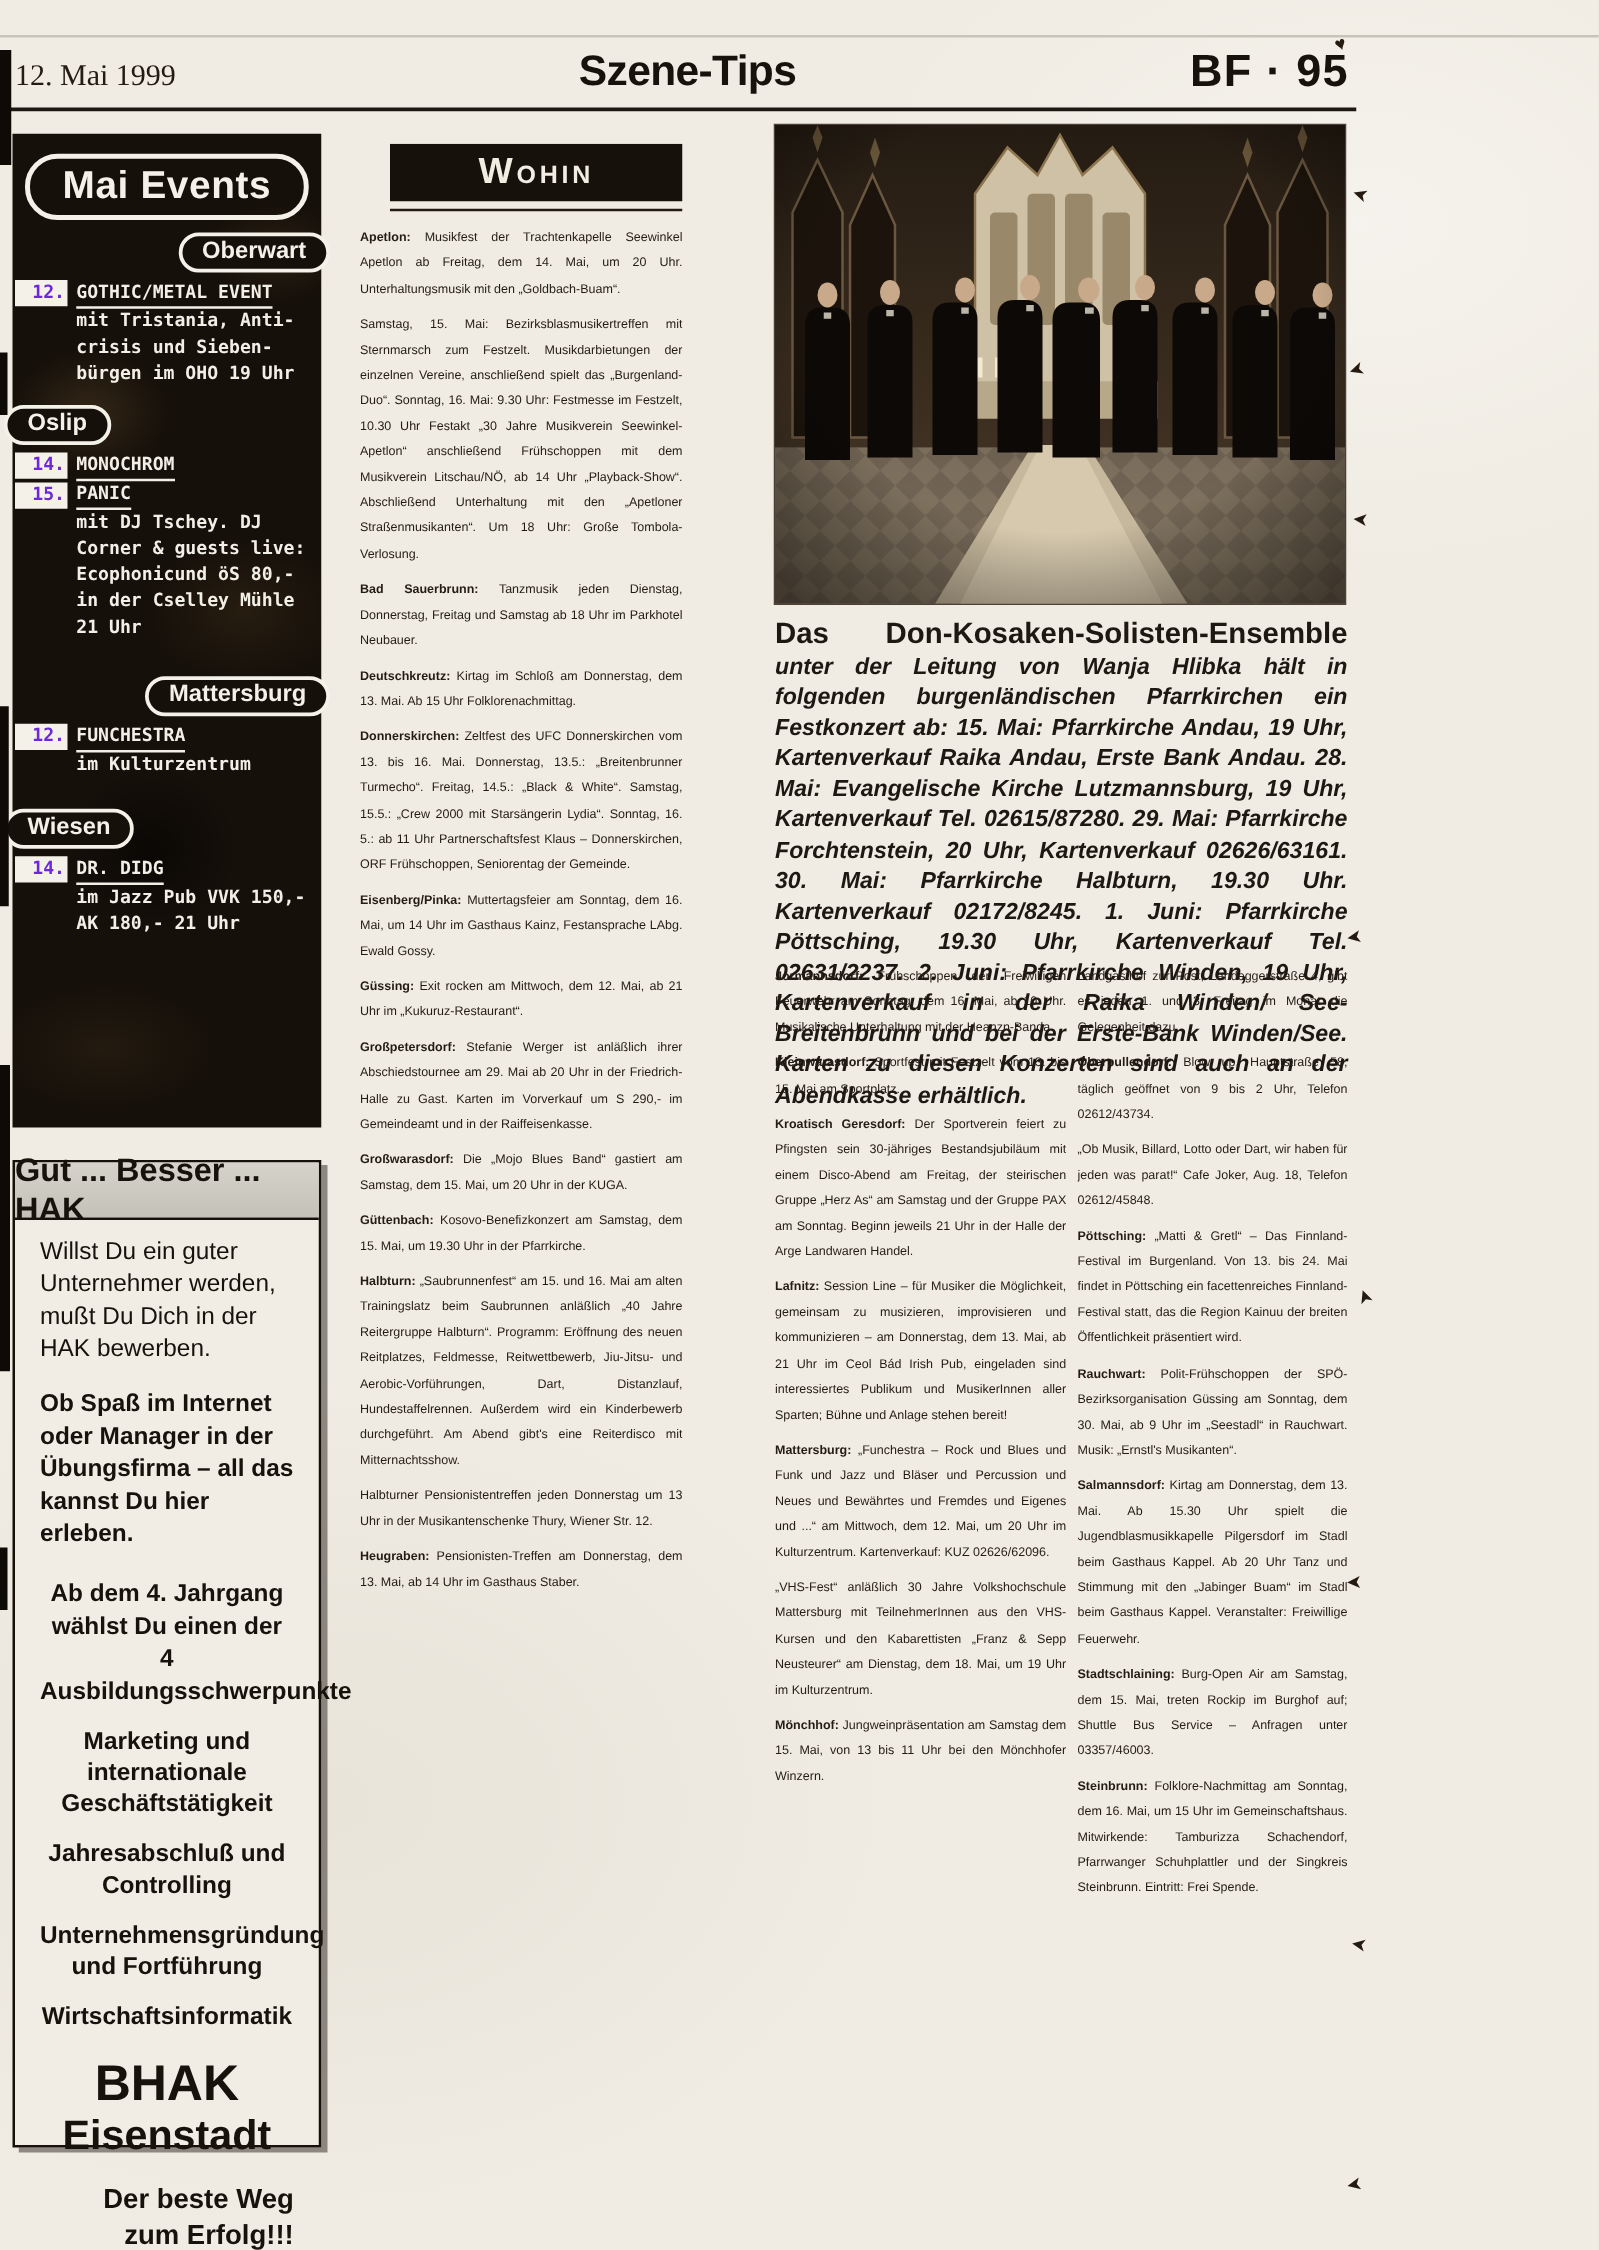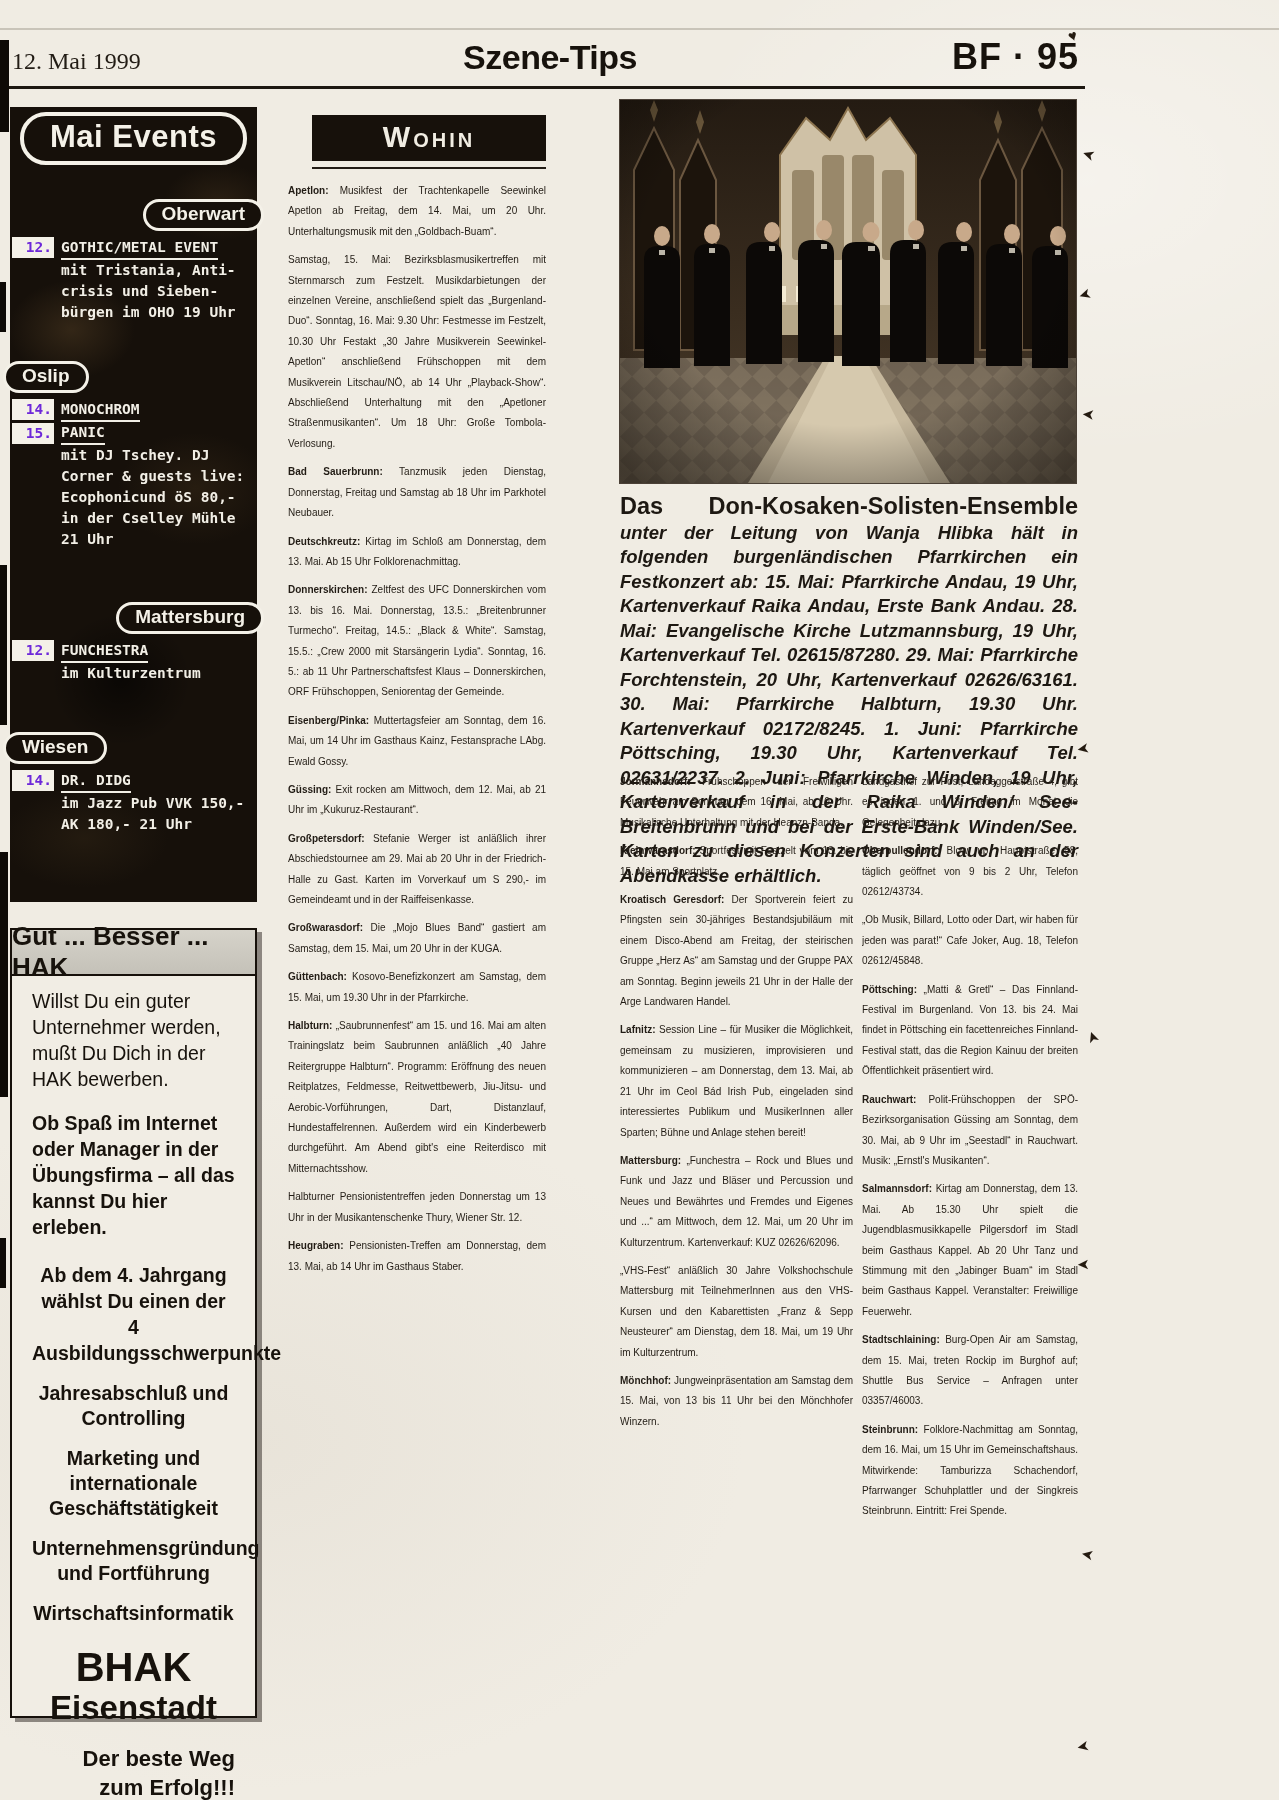--- a/index.html
+++ b/index.html
@@ -13,25 +13,25 @@
   .h-title{position:absolute;left:430px;top:38px;width:240px;text-align:center;font-size:34px;font-weight:700;letter-spacing:-.5px;color:#17120c;}
   .h-page{position:absolute;right:200px;top:36px;font-size:36px;font-weight:800;letter-spacing:1px;color:#17120c;}
   .h-rule{position:absolute;left:0;top:86px;width:1085px;height:3px;background:#1d1811;}
   
   .mebox{position:absolute;left:10px;top:107px;width:247px;height:795px;background:#16100a;color:#f2efe6;overflow:visible;
     background-image:radial-gradient(ellipse 90px 70px at 25% 28%,rgba(95,72,42,.40),transparent 70%),
       radial-gradient(ellipse 110px 80px at 75% 48%,rgba(70,52,28,.35),transparent 70%),
       radial-gradient(ellipse 100px 95px at 45% 72%,rgba(0,0,0,.55),transparent 70%),
       radial-gradient(ellipse 80px 55px at 85% 12%,rgba(88,66,38,.30),transparent 70%),
       radial-gradient(ellipse 120px 70px at 30% 92%,rgba(60,46,26,.35),transparent 70%);}
-  .me-title{margin:5px 10px 0;border:4px solid #f4f1e8;border-radius:26px;text-align:center;font-size:31px;font-weight:800;letter-spacing:.5px;padding:3px 0 6px;color:#f4f1e8;}
+  .me-title{margin:16px 10px 0;border:4px solid #f4f1e8;border-radius:26px;text-align:center;font-size:31px;font-weight:800;letter-spacing:.5px;padding:3px 0 6px;color:#f4f1e8;}
   .pillrow{display:flex;}
   .pillrow.right{justify-content:flex-end;margin-right:-7px;}
   .pillrow.left{justify-content:flex-start;margin-left:-7px;}
-  .pill{border:3px solid #f4f1e8;border-radius:17px;padding:1px 16px 3px;font-size:19px;font-weight:800;color:#f4f1e8;background:#16100a;white-space:nowrap;margin-top:24px;}
+  .pill{border:3px solid #f4f1e8;border-radius:17px;padding:1px 16px 3px;font-size:19px;font-weight:800;color:#f4f1e8;background:#16100a;white-space:nowrap;}
   .s0{margin-top:10px}.s1{margin-top:14px}.s2{margin-top:28px}.s3{margin-top:24px}.s4{margin-top:26px}
   .me-event{display:flex;margin:6px 0 0 2px;}
   .datecol{width:42px;flex:none;}
   .datecol.shift{margin-top:21px;}
   .datebox{background:#f4f1e8;color:#6d28d9;font-family:"DejaVu Sans Mono",monospace;font-weight:700;font-size:14.5px;line-height:20px;text-align:right;padding:0 2px 1px 4px;margin-bottom:3px;width:36px;}
   .me-lines{margin-left:7px;font-family:"DejaVu Sans Mono",monospace;font-weight:700;font-size:14.5px;line-height:21px;white-space:nowrap;}
   .me-lines .u{width:max-content;border-bottom:2px solid #f2efe6;}
   
   .hak{position:absolute;left:10px;top:928px;width:243px;height:786px;background:#f1ede4;border:2px solid #16100a;box-shadow:5px 4px 0 rgba(20,14,8,.45);color:#17120c;}
   .hak-bar{height:44px;background:linear-gradient(#d6d3ca,#c4c1b8);border-bottom:2px solid #16100a;display:flex;align-items:center;justify-content:center;font-size:26px;font-weight:800;}
@@ -150,22 +150,22 @@
   <div class="hak">
     <div class="hak-bar">Gut ... Besser ... HAK</div>
     <div class="hak-body">
       <div class="hak-p1">Willst Du ein guter Unternehmer werden, mußt Du Dich in der HAK bewerben.</div>
       <div class="hak-p2">Ob Spaß im Internet oder Manager in der Übungsfirma – all das kannst Du hier erleben.</div>
       <div class="hak-center">
         <div>Ab dem 4. Jahrgang</div>
         <div>wählst Du einen der</div>
         <div>4 Ausbildungsschwerpunkte</div>
       </div>
+      <div class="hak-track">Marketing und internationale Geschäftstätigkeit</div>
       <div class="hak-track">Jahresabschluß und Controlling</div>
-      <div class="hak-track">Marketing und internationale Geschäftstätigkeit</div>
       <div class="hak-track">Unternehmensgründung und Fortführung</div>
       <div class="hak-track">Wirtschaftsinformatik</div>
       <div class="hak-school">BHAK</div>
       <div class="hak-city">Eisenstadt</div>
       <div class="hak-slogan">
         <div>Der beste Weg</div>
         <div>zum Erfolg!!!</div>
       </div>
     </div>
   </div>

